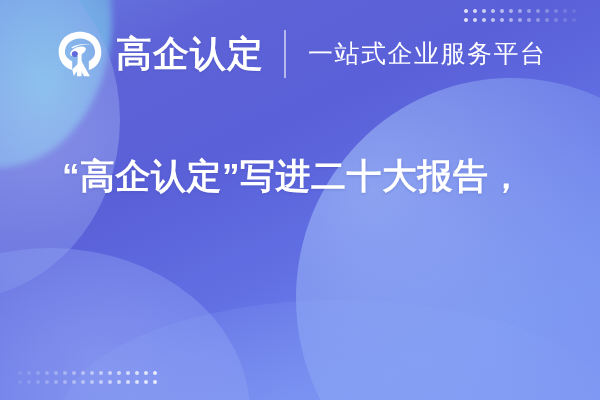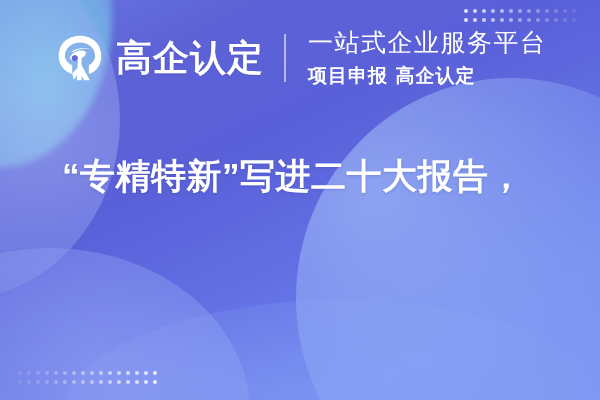--- a/index.html
+++ b/index.html
@@ -236,22 +236,21 @@
       <path fill="#ffffff" d="M52 62 L69 93 L58 93 L46 72 Z"></path>
       <path fill="#ffffff" d="M35 80 L47 68 L47 80 L38 92 Z"></path>
     </svg>
 
     <div id="brand-name">高企认定</div>
 
     <div id="header-divider"></div>
 
     <div id="tagline-block">
       <div id="tagline-primary">一站式企业服务平台</div>
-      <div id="tagline-secondary">项目申报 高企认定</div>
     </div>
 
   </div>
 
   <div id="headline">
-    <div>“专精特新”写进二十大报告，</div>
+    <div>“高企认定”写进二十大报告，</div>
   </div>
 
 </div>
 
 </body></html>

